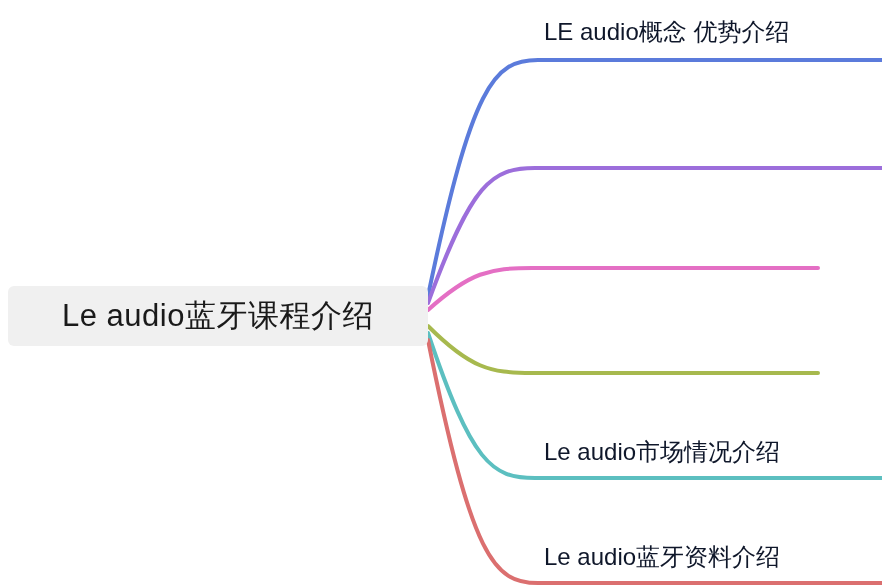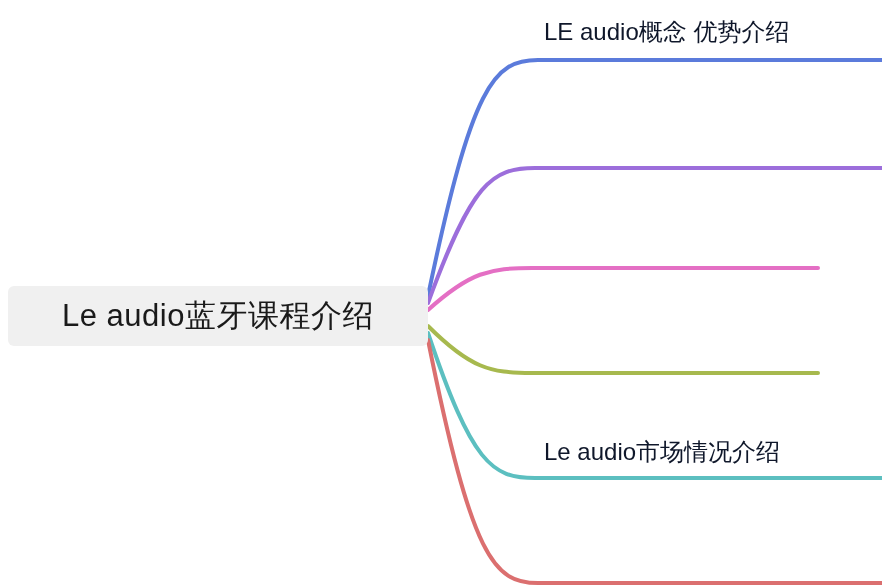--- a/index.html
+++ b/index.html
@@ -75,14 +75,15 @@
     <span>Le audio蓝牙课程介绍</span>
   </div>
 
   <div class="blabel b1">LE audio概念 优势介绍</div>
 
 
 
 
   <div class="blabel b5">Le audio市场情况介绍</div>
 
+  <div class="blabel b6">Le audio蓝牙资料介绍</div>
 
 </div>
 
 </body></html>

